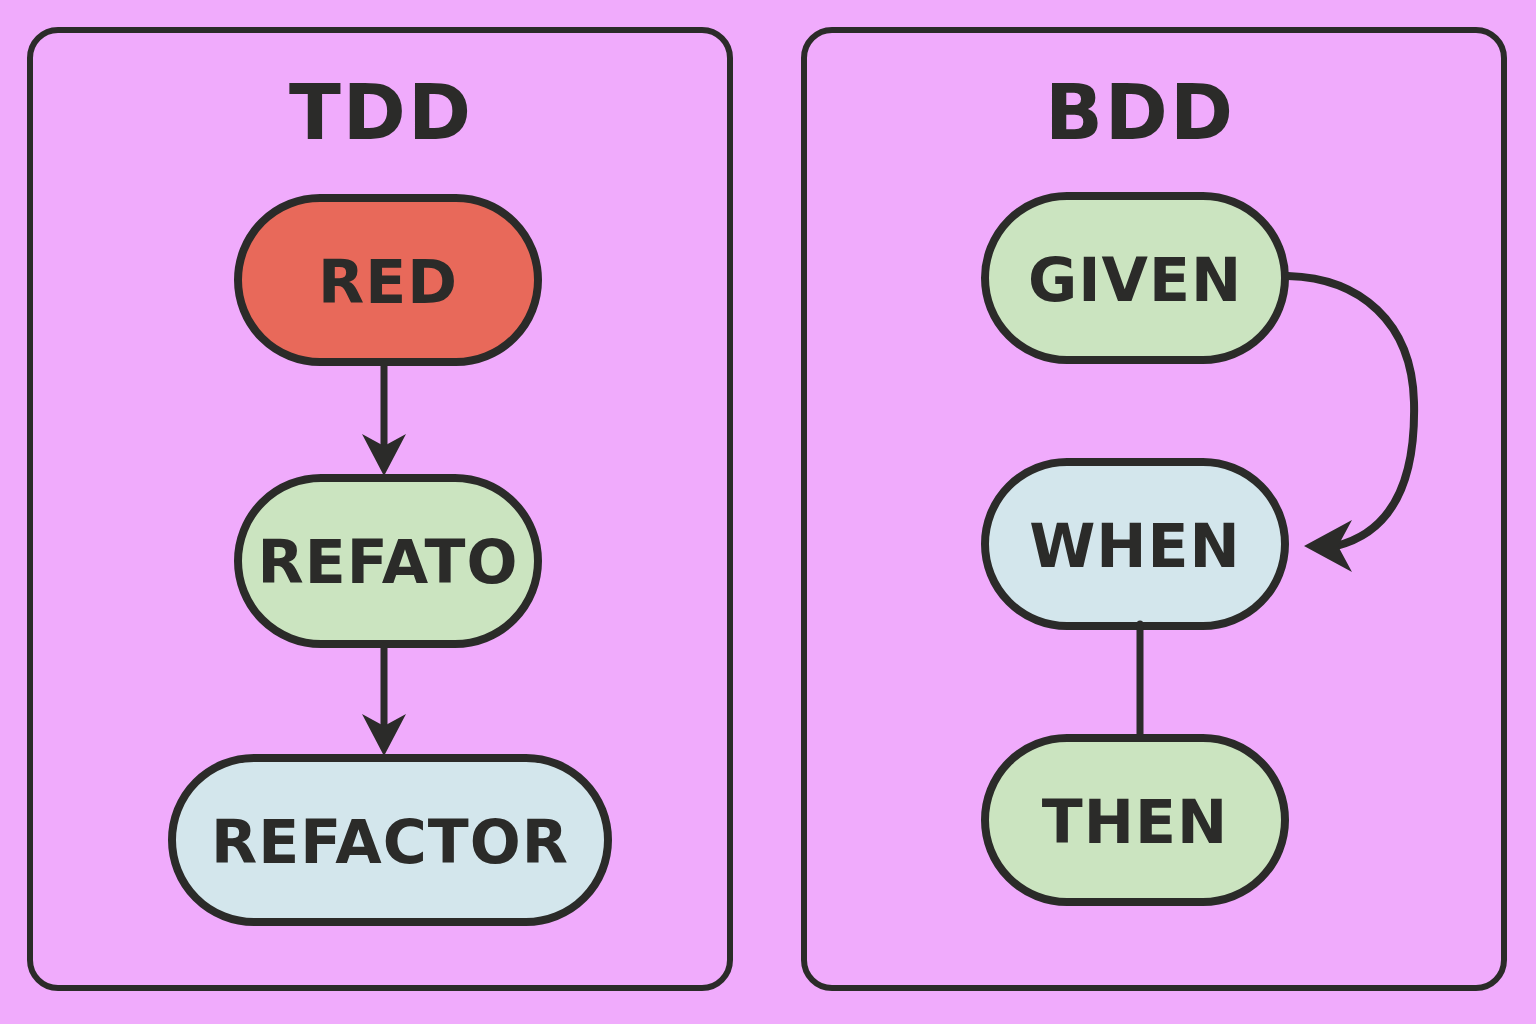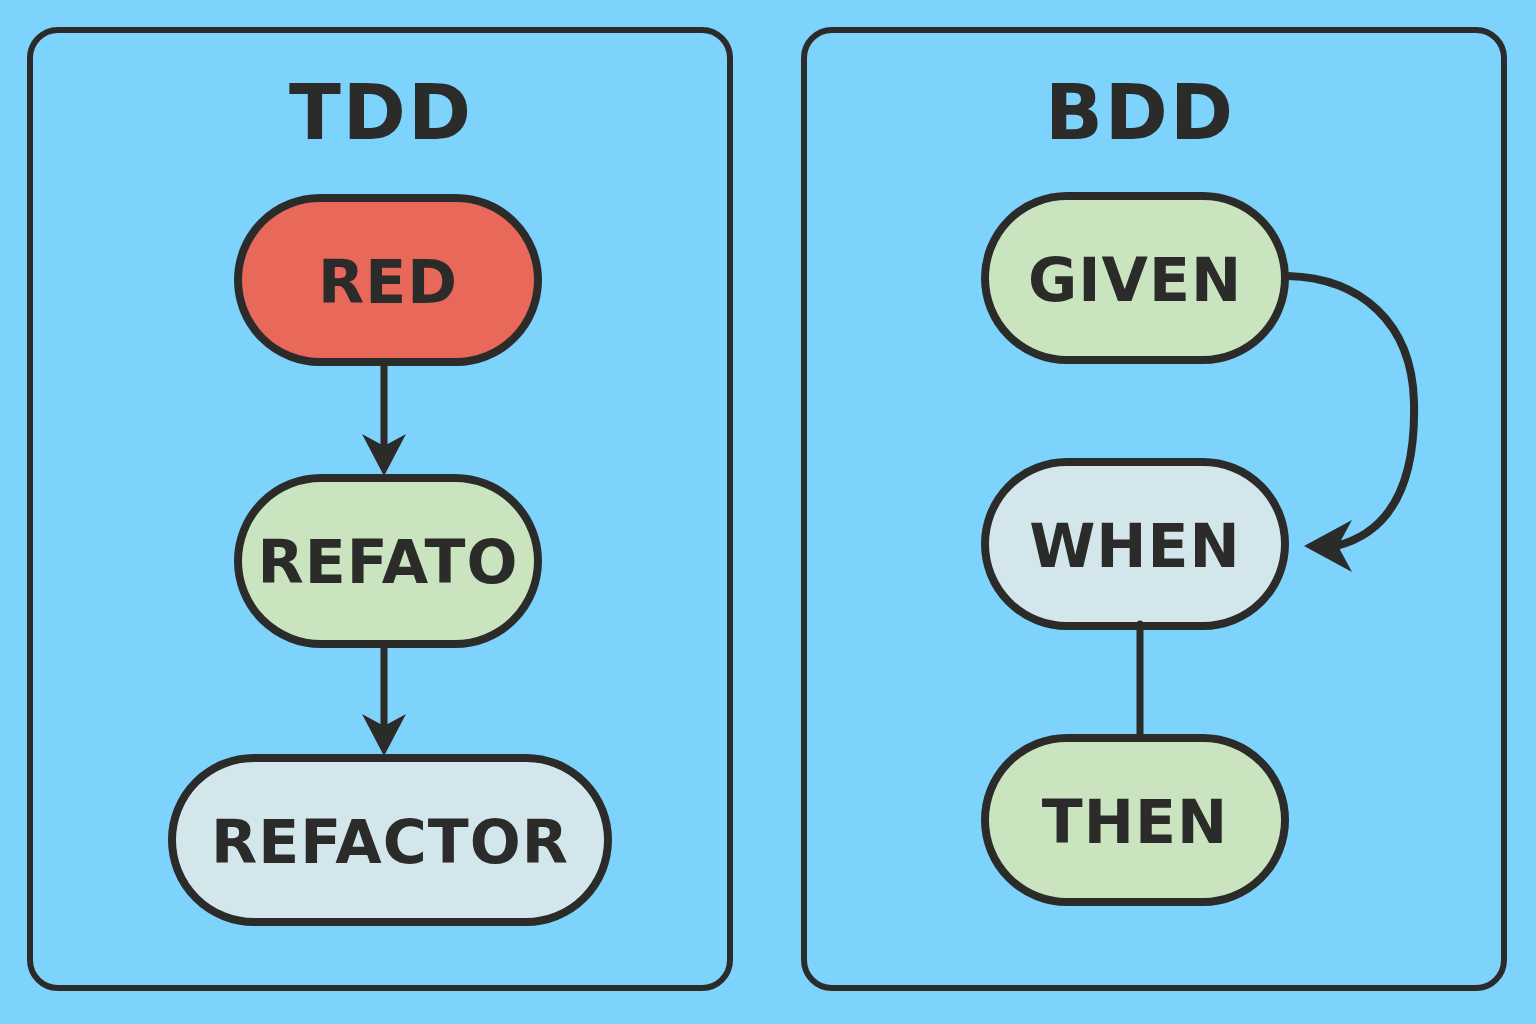--- a/index.html
+++ b/index.html
@@ -4,21 +4,21 @@
 <style>
   html, body {
     margin: 0;
     padding: 0;
     background: #f7f3ec;
   }
   #canvas {
     position: relative;
     width: 1536px;
     height: 1024px;
-    background: #7dd3fc;
+    background: #f0abfc;
     overflow: hidden;
     font-family: "DejaVu Sans", "Liberation Sans", sans-serif;
   }
   #diagram-svg {
     position: absolute;
     top: 0;
     left: 0;
     width: 1536px;
     height: 1024px;
     display: block;

